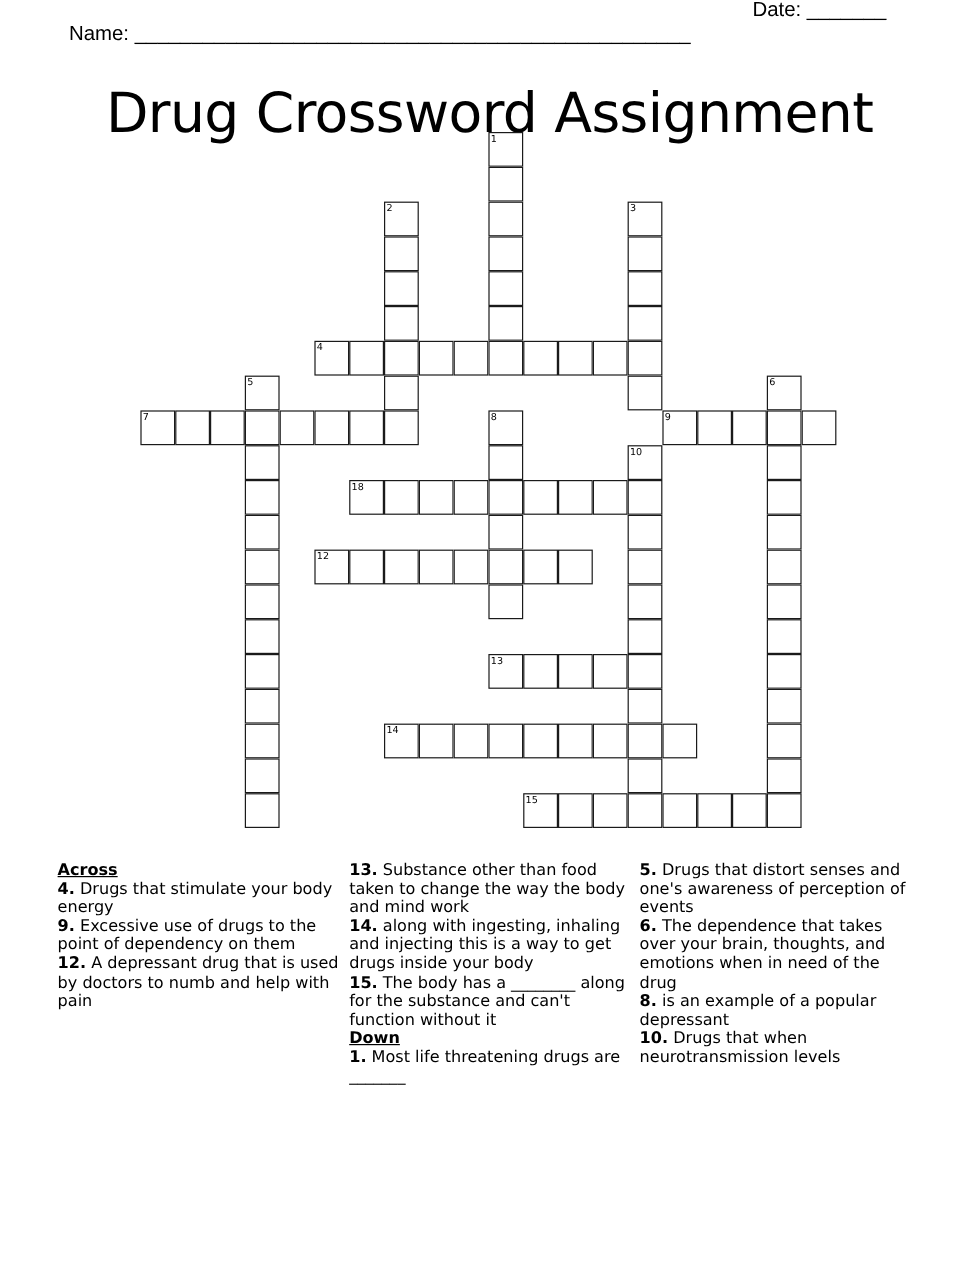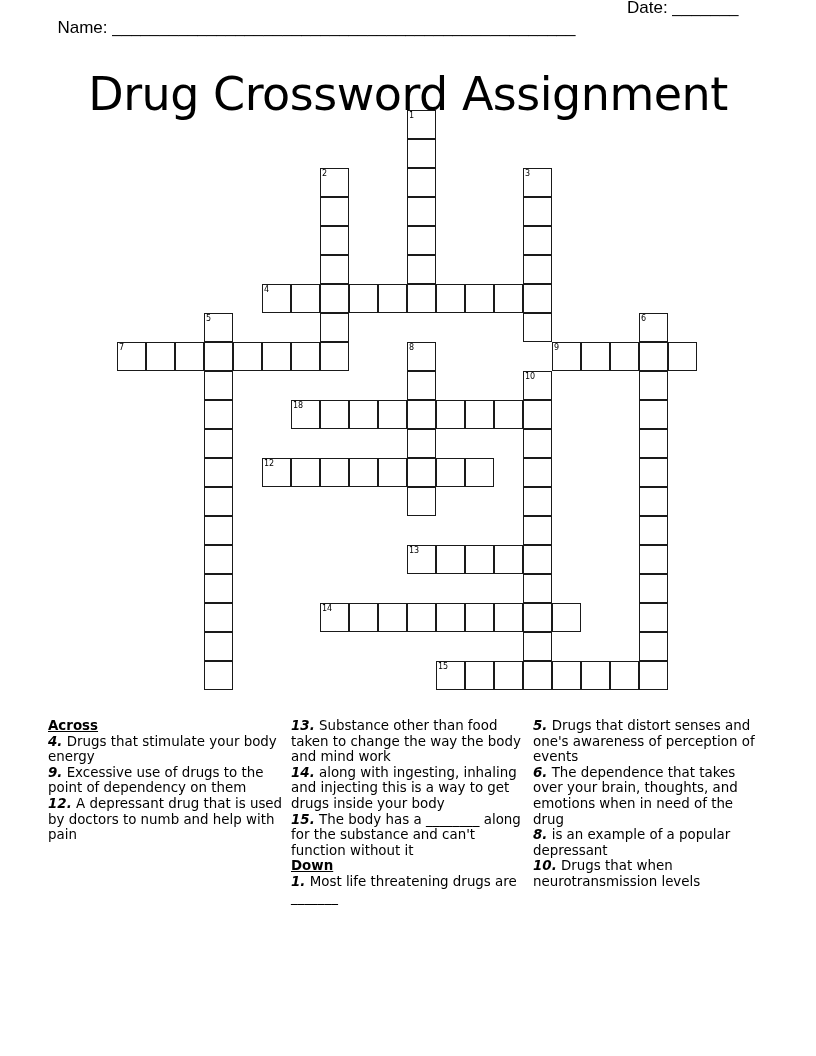--- a/index.html
+++ b/index.html
@@ -23,21 +23,21 @@
     .cell .num {
       position: absolute; left: 1px; top: 0px;
       font-family: "DejaVu Sans", sans-serif; font-size: 8px; line-height: 9px; color: #000;
     }
     .clues {
       position: absolute; top: 718px;
       font-family: "DejaVu Sans", sans-serif; font-size: 13.4px; line-height: 15.6px;
     }
     .clues .hdr { font-weight: bold; text-decoration: underline; display: block; }
     .clues .clue { display: block; margin-bottom: 0px; }
-    .clues .clue b { font-weight: bold; font-style: italic; }
+    .clues .clue b { font-weight: bold; }
     .col1 { left: 48px; width: 238px; }
     .col2 { left: 291px; width: 236px; }
     .col3 { left: 533px; width: 232px; }
   </style>
 </head>
 <body>
 
 <div class="header-line">
   <span>Name: _________________________________________________</span>
   <span class="date">Date: _______</span>

